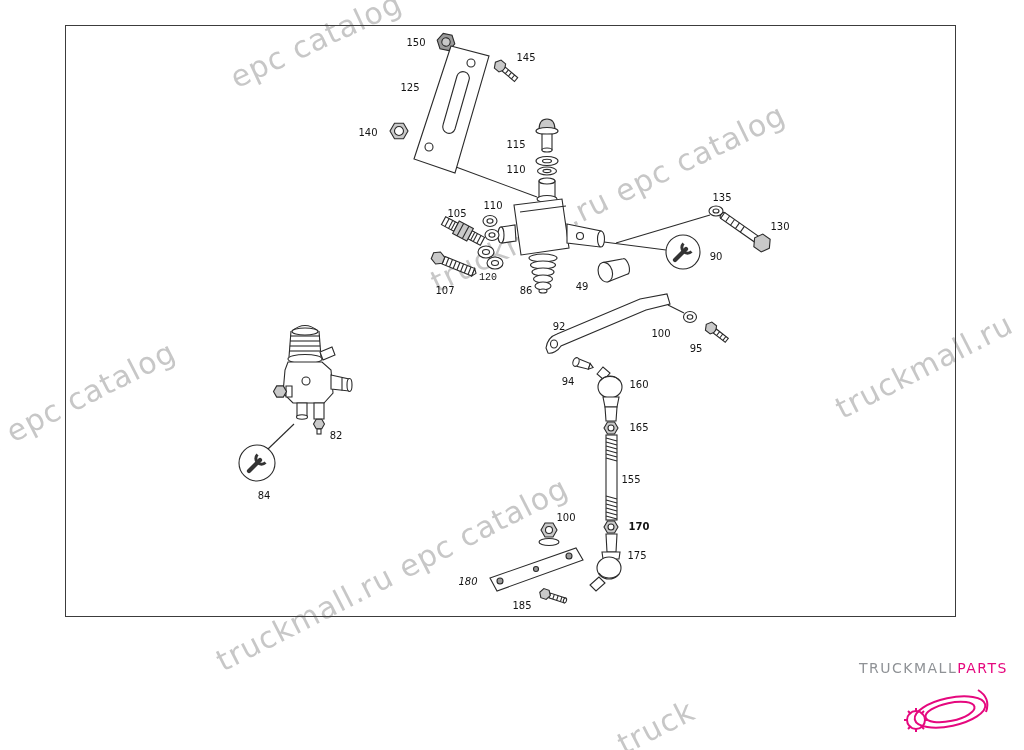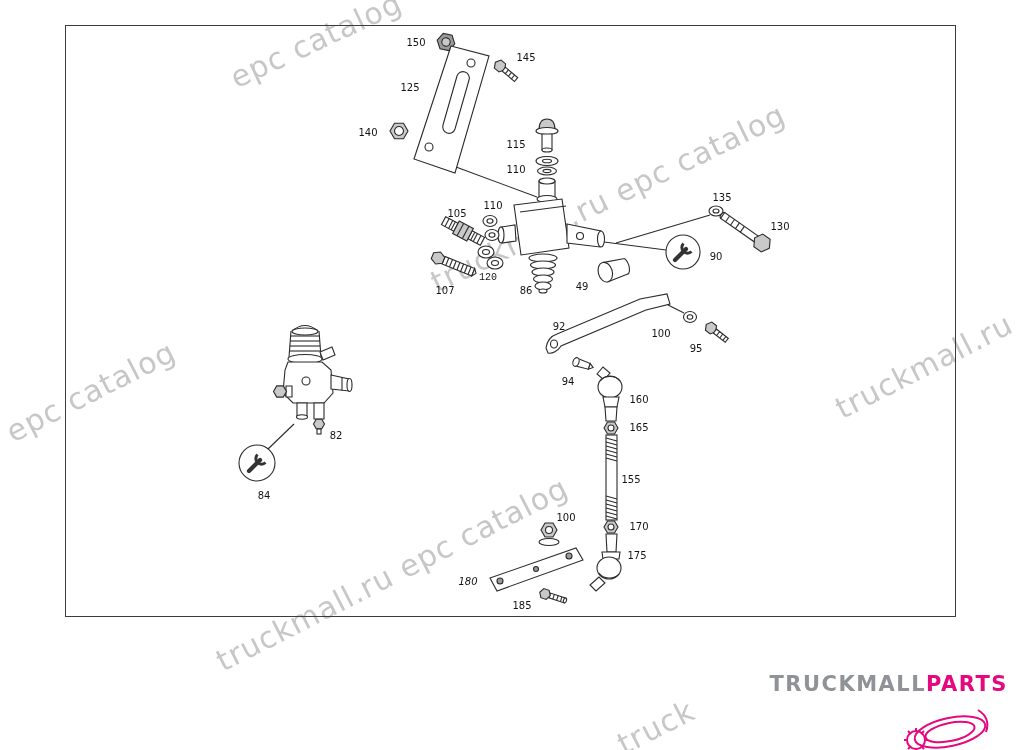--- a/index.html
+++ b/index.html
@@ -28,21 +28,21 @@
   .parts .fd{fill:#9a9a9a;}
   .parts .nf{fill:none;}
   
   .lbl-layer{position:absolute;inset:0;z-index:4;pointer-events:none;}
   .part-label{
     position:absolute;transform:translate(-50%,-50%);font-size:10px;color:#141414;
     white-space:nowrap;
   }
   
   .logo{position:absolute;right:16px;top:660px;z-index:5;text-align:right;}
-  .logo-text{font-size:21px;letter-spacing:1.5px;font-weight:700;margin-top:12px;}
+  .logo-text{font-size:14px;letter-spacing:1.5px;font-weight:400;}
   .logo-text .gray{color:var(--brand-gray,#8f9296);}
   .logo-text .accent{color:var(--accent,#e5087e);}
   .logo-gear{display:block;margin:2px 14px 0 auto;}
 </style>
 </head>
 <body>
 
 <div id="screen">
 
   <div class="wm-layer">
@@ -331,24 +331,24 @@
       <span class="part-label" style="left: 780px; top: 226px;">130</span>
       <span class="part-label" style="left: 716px; top: 256px;">90</span>
       <span class="part-label" style="left: 488px; top: 277px; font-family: Liberation Mono, monospace;">120</span>
       <span class="part-label" style="left: 445px; top: 290px;">107</span>
       <span class="part-label" style="left: 526px; top: 290px;">86</span>
       <span class="part-label" style="left: 582px; top: 286px;">49</span>
       <span class="part-label" style="left: 559px; top: 326px;">92</span>
       <span class="part-label" style="left: 661px; top: 333px;">100</span>
       <span class="part-label" style="left: 696px; top: 348px;">95</span>
       <span class="part-label" style="left: 568px; top: 381px;">94</span>
-      <span class="part-label" style="left: 639px; top: 399px;">160</span>
+      <span class="part-label" style="left: 639px; top: 384px;">160</span>
       <span class="part-label" style="left: 639px; top: 427px;">165</span>
       <span class="part-label" style="left: 631px; top: 479px;">155</span>
-      <span class="part-label" style="left: 639px; top: 526px;">170</span>
+      <span class="part-label" style="left: 639px; top: 526px; font-weight: bold;">170</span>
       <span class="part-label" style="left: 637px; top: 555px;">175</span>
       <span class="part-label" style="left: 566px; top: 517px;">100</span>
       <span class="part-label" style="left: 468px; top: 581px; font-style: italic;">180</span>
       <span class="part-label" style="left: 522px; top: 605px;">185</span>
       <span class="part-label" style="left: 336px; top: 435px;">82</span>
       <span class="part-label" style="left: 264px; top: 495px;">84</span>
     </div>
 
   <div class="logo">
     <div class="logo-text"><span class="gray">TRUCKMALL</span><span class="accent">PARTS</span></div>

